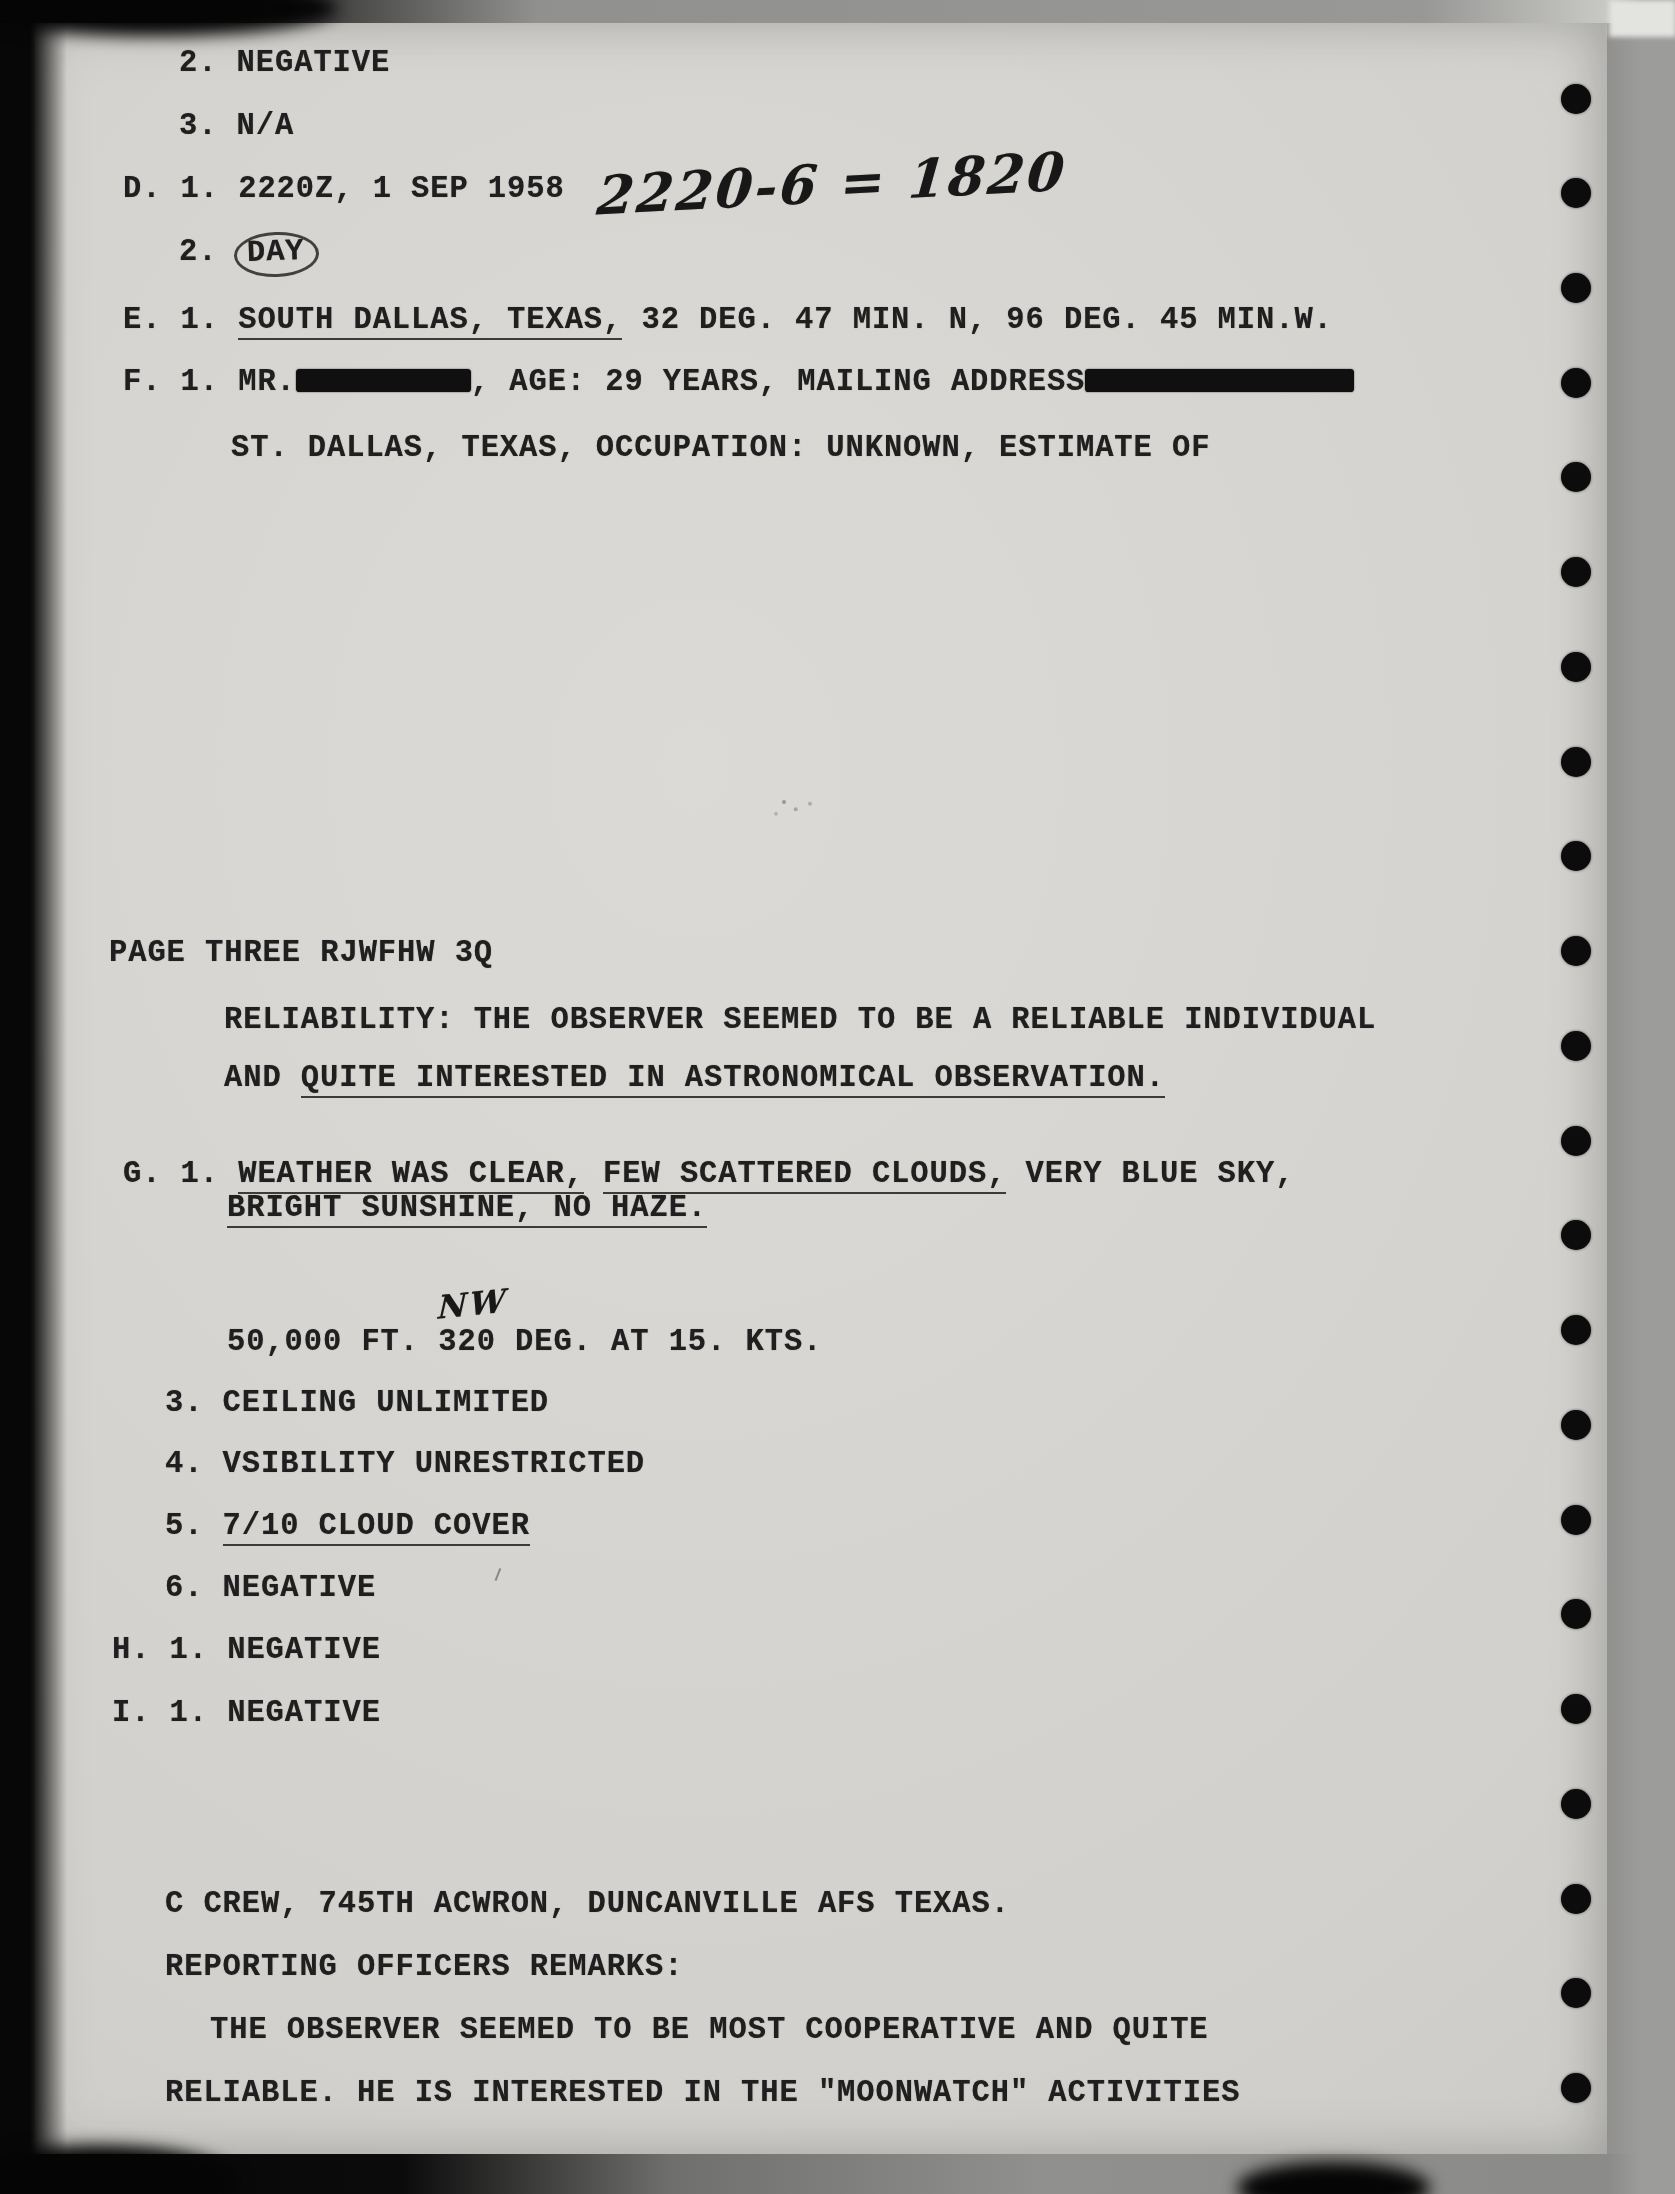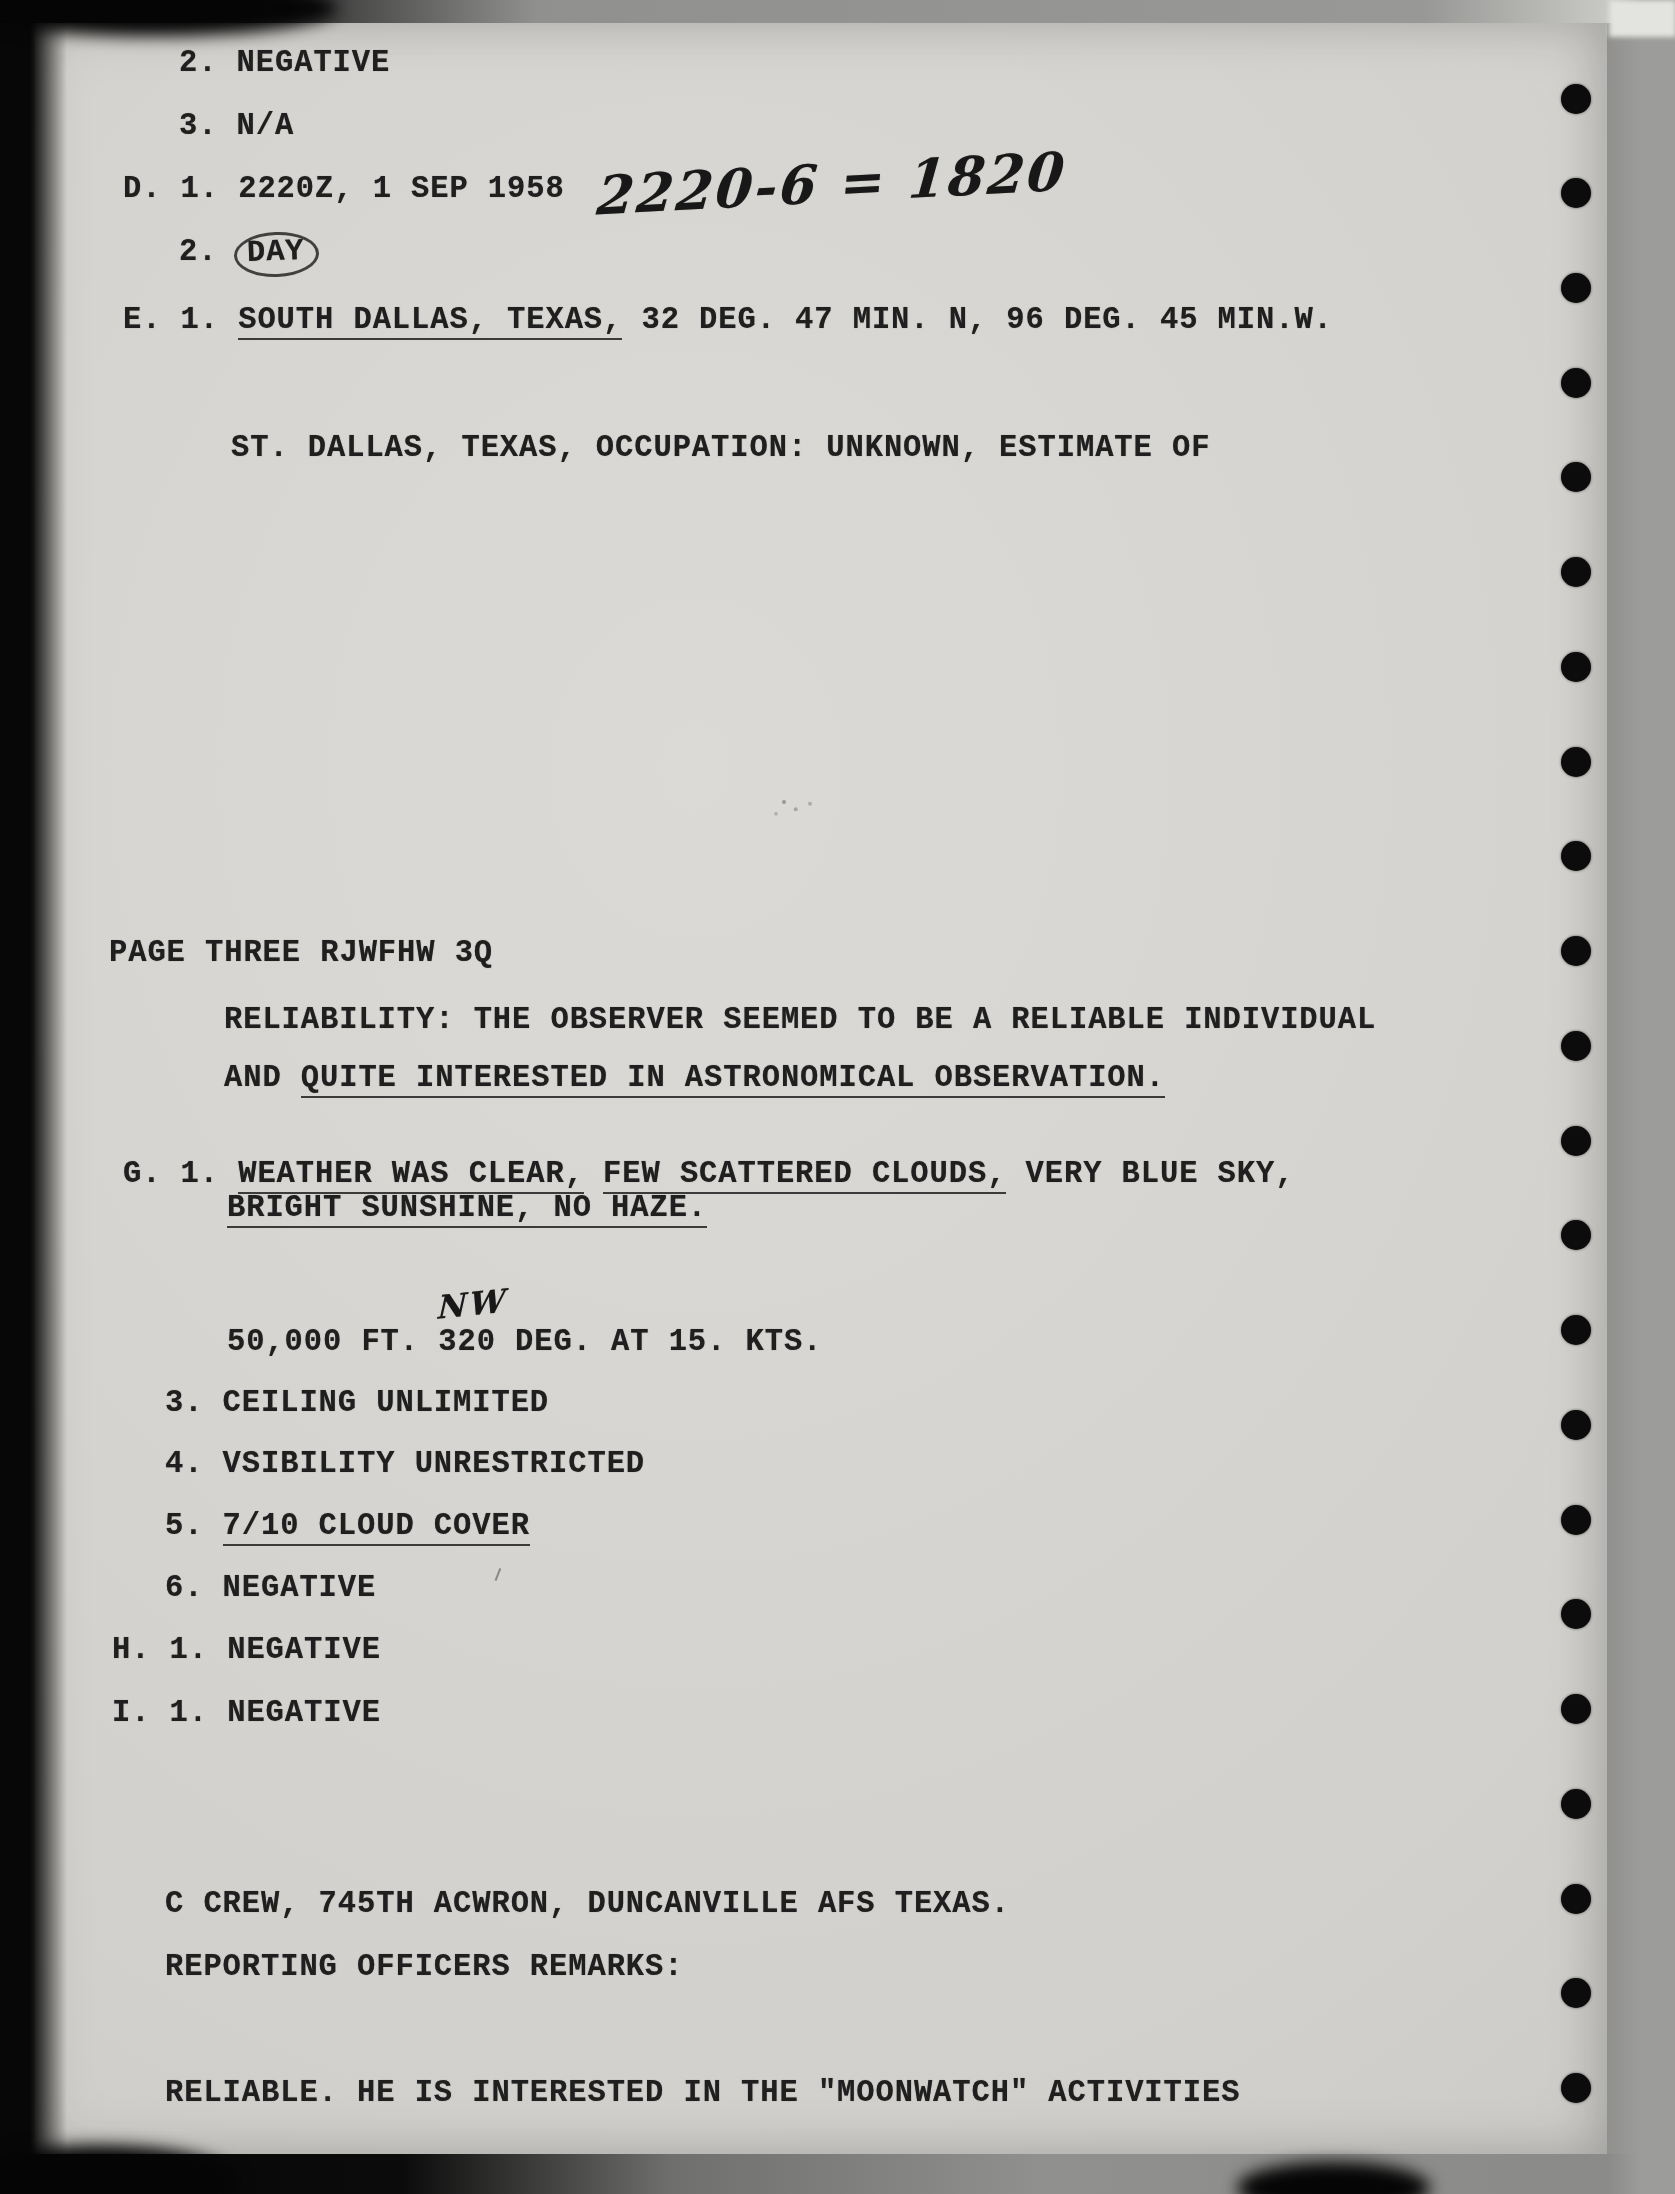--- a/index.html
+++ b/index.html
@@ -62,35 +62,37 @@
 <body>
 
 <div class="paper"></div>
 
 <div class="text-layer">
     <div class="tline" style="left: 179px; top: 46px;"><span>2. NEGATIVE</span></div>
     <div class="tline" style="left: 179px; top: 109px;"><span>3. N/A</span></div>
     <div class="tline" style="left: 123px; top: 172px;"><span>D. 1. 2220Z, 1 SEP 1958</span></div>
     <div class="tline" style="left: 179px; top: 235px;"><span>2. </span><span class="circled">DAY</span></div>
     <div class="tline" style="left: 123px; top: 303px;"><span>E. 1. </span><span class="useg">SOUTH DALLAS, TEXAS,</span><span> 32 DEG. 47 MIN. N, 96 DEG. 45 MIN.W.</span></div>
+    <div class="tline" style="left: 123px; top: 365px;"><span>F. 1. MR.</span><span class="redact" style="width: 175px;"></span><span>, AGE: 29 YEARS, MAILING ADDRESS</span><span class="redact" style="width: 269px;"></span></div>
     <div class="tline" style="left: 231px; top: 431px;"><span>ST. DALLAS, TEXAS, OCCUPATION: UNKNOWN, ESTIMATE OF</span></div>
     <div class="tline" style="left: 109px; top: 936px;"><span>PAGE THREE RJWFHW 3Q</span></div>
     <div class="tline" style="left: 224px; top: 1061px;"><span>AND </span><span class="useg">QUITE INTERESTED IN ASTRONOMICAL OBSERVATION.</span></div>
     <div class="tline" style="left: 224px; top: 1003px;"><span>RELIABILITY: THE OBSERVER SEEMED TO BE A RELIABLE INDIVIDUAL</span></div>
     <div class="tline" style="left: 123px; top: 1129px; margin-top: 28px;"><span>G. 1. </span><span class="useg">WEATHER WAS CLEAR,</span><span> </span><span class="useg">FEW SCATTERED CLOUDS,</span><span> VERY BLUE SKY,</span></div>
     <div class="tline" style="left: 227px; top: 1191px;"><span class="useg">BRIGHT SUNSHINE, NO HAZE.</span></div>
     <div class="tline" style="left: 227px; top: 1325px;"><span>50,000 FT. 320 DEG. AT 15. KTS.</span></div>
     <div class="tline" style="left: 165px; top: 1386px;"><span>3. CEILING UNLIMITED</span></div>
     <div class="tline" style="left: 165px; top: 1447px;"><span>4. VSIBILITY UNRESTRICTED</span></div>
     <div class="tline" style="left: 165px; top: 1509px;"><span>5. </span><span class="useg">7/10 CLOUD COVER</span></div>
     <div class="tline" style="left: 165px; top: 1571px;"><span>6. NEGATIVE</span></div>
     <div class="tline" style="left: 112px; top: 1633px;"><span>H. 1. NEGATIVE</span></div>
     <div class="tline" style="left: 112px; top: 1696px;"><span>I. 1. NEGATIVE</span></div>
     <div class="tline" style="left: 165px; top: 1887px;"><span>C CREW, 745TH ACWRON, DUNCANVILLE AFS TEXAS.</span></div>
     <div class="tline" style="left: 165px; top: 1950px;"><span>REPORTING OFFICERS REMARKS:</span></div>
+    <div class="tline" style="left: 210px; top: 2013px;"><span>THE OBSERVER SEEMED TO BE MOST COOPERATIVE AND QUITE</span></div>
     <div class="tline" style="left: 165px; top: 2076px;"><span>RELIABLE. HE IS INTERESTED IN THE "MOONWATCH" ACTIVITIES</span></div>
     <div class="hand" style="left: 597px; top: 152px; font-size: 53px; transform: rotate(-3deg) skewX(-8deg);">2220-6 = 1820</div>
     <div class="hand" style="left: 438px; top: 1285px; font-size: 32px; transform: rotate(-6deg) skewX(-8deg);">NW</div>
     <div class="hole" style="left: 1561px; top: 84px; width: 30px; height: 30px;"></div>
     <div class="hole" style="left: 1561px; top: 178px; width: 30px; height: 30px;"></div>
     <div class="hole" style="left: 1561px; top: 273px; width: 30px; height: 30px;"></div>
     <div class="hole" style="left: 1561px; top: 368px; width: 30px; height: 30px;"></div>
     <div class="hole" style="left: 1561px; top: 462px; width: 30px; height: 30px;"></div>
     <div class="hole" style="left: 1561px; top: 557px; width: 30px; height: 30px;"></div>
     <div class="hole" style="left: 1561px; top: 652px; width: 30px; height: 30px;"></div>

